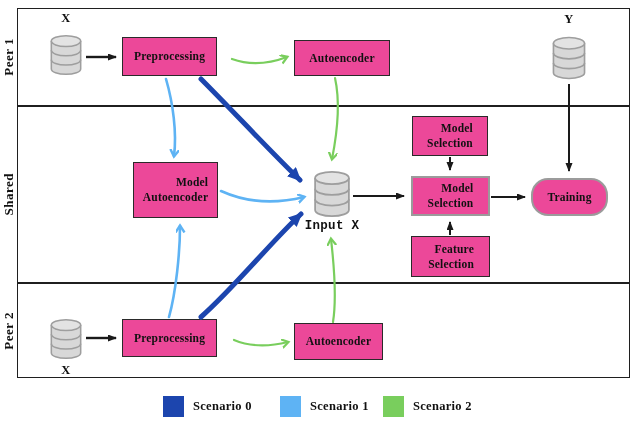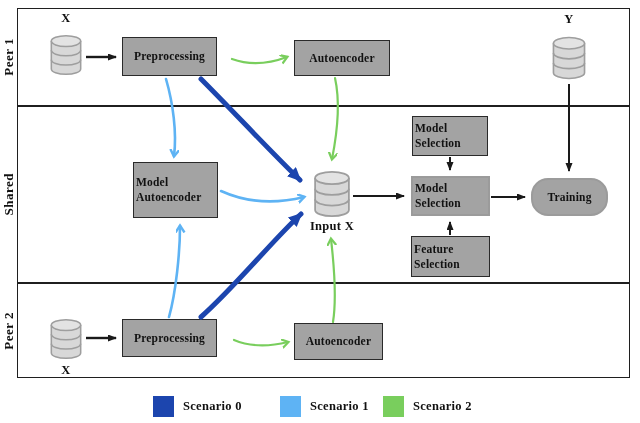--- a/index.html
+++ b/index.html
@@ -7,23 +7,23 @@
     position:relative;width:640px;height:423px;background:#ffffff;overflow:hidden;
     font-family:"Liberation Serif","DejaVu Serif",serif;font-weight:bold;color:#111;
   }
   .lane{position:absolute;left:17px;width:613px;border:1.6px solid #1f1f1f;background:#ffffff;box-sizing:border-box;}
   .lane-label{
     position:absolute;left:0;width:17px;display:flex;align-items:center;justify-content:center;
     font-size:13px;letter-spacing:.5px;
   }
   .lane-label span{writing-mode:vertical-rl;transform:rotate(180deg);white-space:nowrap;}
   .node{
-    position:absolute;background:#a3a3a3;border:1.6px solid #2a2a2a;box-sizing:border-box;
-    display:flex;align-items:center;justify-content:center;text-align:left;
-    font-size:11.5px;line-height:1.3;letter-spacing:.2px;padding:2px;z-index:2;
+    position:absolute;background:#ec4899;border:1.6px solid #2a2a2a;box-sizing:border-box;
+    display:flex;align-items:center;justify-content:center;text-align:right;
+    font-size:11.5px;line-height:1.3;letter-spacing:.2px;padding:15px;z-index:2;
   }
   .node.gray{border:2px solid #9b9b9b;}
   .dbwrap{position:absolute;z-index:2;}
   .dblabel{position:absolute;z-index:2;text-align:center;font-size:12.5px;letter-spacing:.3px;}
   #edges{position:absolute;left:0;top:0;z-index:3;pointer-events:none;}
   .legend{position:absolute;top:396px;left:0;width:640px;height:26px;z-index:2;}
   .legend-item{position:absolute;display:flex;align-items:center;gap:9px;}
   .swatch{width:21px;height:21px;display:inline-block;}
   .legend-text{font-size:12.5px;letter-spacing:.3px;white-space:nowrap;}
 </style>
@@ -64,21 +64,21 @@
     </svg>
   </div>
 
   <div class="dbwrap" style="left:312px;top:170px;">
     <svg width="40" height="48" viewBox="0 0 44 54">
       <path d="M3,9 L3,45 A19,7 0 0 0 41,45 L41,9" fill="#d8d8d8" stroke="#9e9e9e" stroke-width="2"></path>
       <path d="M3,21 A19,7 0 0 0 41,21 M3,33 A19,7 0 0 0 41,33" fill="none" stroke="#9e9e9e" stroke-width="2"></path>
       <ellipse cx="22" cy="9" rx="19" ry="7" fill="#e3e3e3" stroke="#9e9e9e" stroke-width="2"></ellipse>
     </svg>
   </div>
-  <div class="dblabel" style="left:302px;top:219px;width:60px;">Input X</div>
+  <div class="dblabel" style="left:302px;top:219px;width:60px;font-family:Liberation Mono, monospace;">Input X</div>
 
   <div class="dbwrap" style="left:49px;top:316px;">
     <svg width="34" height="46" viewBox="0 0 44 54">
       <path d="M3,9 L3,45 A19,7 0 0 0 41,45 L41,9" fill="#d8d8d8" stroke="#9e9e9e" stroke-width="2"></path>
       <path d="M3,21 A19,7 0 0 0 41,21 M3,33 A19,7 0 0 0 41,33" fill="none" stroke="#9e9e9e" stroke-width="2"></path>
       <ellipse cx="22" cy="9" rx="19" ry="7" fill="#e3e3e3" stroke="#9e9e9e" stroke-width="2"></ellipse>
     </svg>
   </div>
   <div class="dblabel" style="left:49px;top:363px;width:34px;">X</div>
 
@@ -123,21 +123,21 @@
     <path d="M169,317 C176,292 180,252 180,226" fill="none" stroke-width="2.6" stroke-linecap="round" marker-end="url(#m-lblue)" style="stroke: rgb(94, 179, 244);"></path>
     <path d="M221,191 C252,205 280,203 304,197" fill="none" stroke-width="2.6" stroke-linecap="round" marker-end="url(#m-lblue)" style="stroke: rgb(94, 179, 244);"></path>
 
     <path d="M232,59 C251,66 271,63 287,57" fill="none" stroke-width="2.2" stroke-linecap="round" marker-end="url(#m-green)" style="stroke: rgb(121, 206, 93);"></path>
     <path d="M335,78 C341,105 337,134 332,159" fill="none" stroke-width="2.2" stroke-linecap="round" marker-end="url(#m-green)" style="stroke: rgb(121, 206, 93);"></path>
     <path d="M234,340 C253,348 272,346 288,342" fill="none" stroke-width="2.2" stroke-linecap="round" marker-end="url(#m-green)" style="stroke: rgb(121, 206, 93);"></path>
     <path d="M333,322 C337,297 334,265 331,239" fill="none" stroke-width="2.2" stroke-linecap="round" marker-end="url(#m-green)" style="stroke: rgb(121, 206, 93);"></path>
   </svg>
 
   <div class="legend">
-    <div class="legend-item" style="left:153px;justify-content:space-between;">
+    <div class="legend-item" style="left:163px;justify-content:space-between;">
       <span class="swatch" style="background-color: rgb(28, 69, 174);"></span>
       <span class="legend-text">Scenario 0</span>
     </div>
     <div class="legend-item" style="left:280px;">
       <span class="swatch" style="background-color: rgb(94, 179, 244);"></span>
       <span class="legend-text">Scenario 1</span>
     </div>
     <div class="legend-item" style="left:383px;">
       <span class="swatch" style="background-color: rgb(121, 206, 93);"></span>
       <span class="legend-text">Scenario 2</span>

